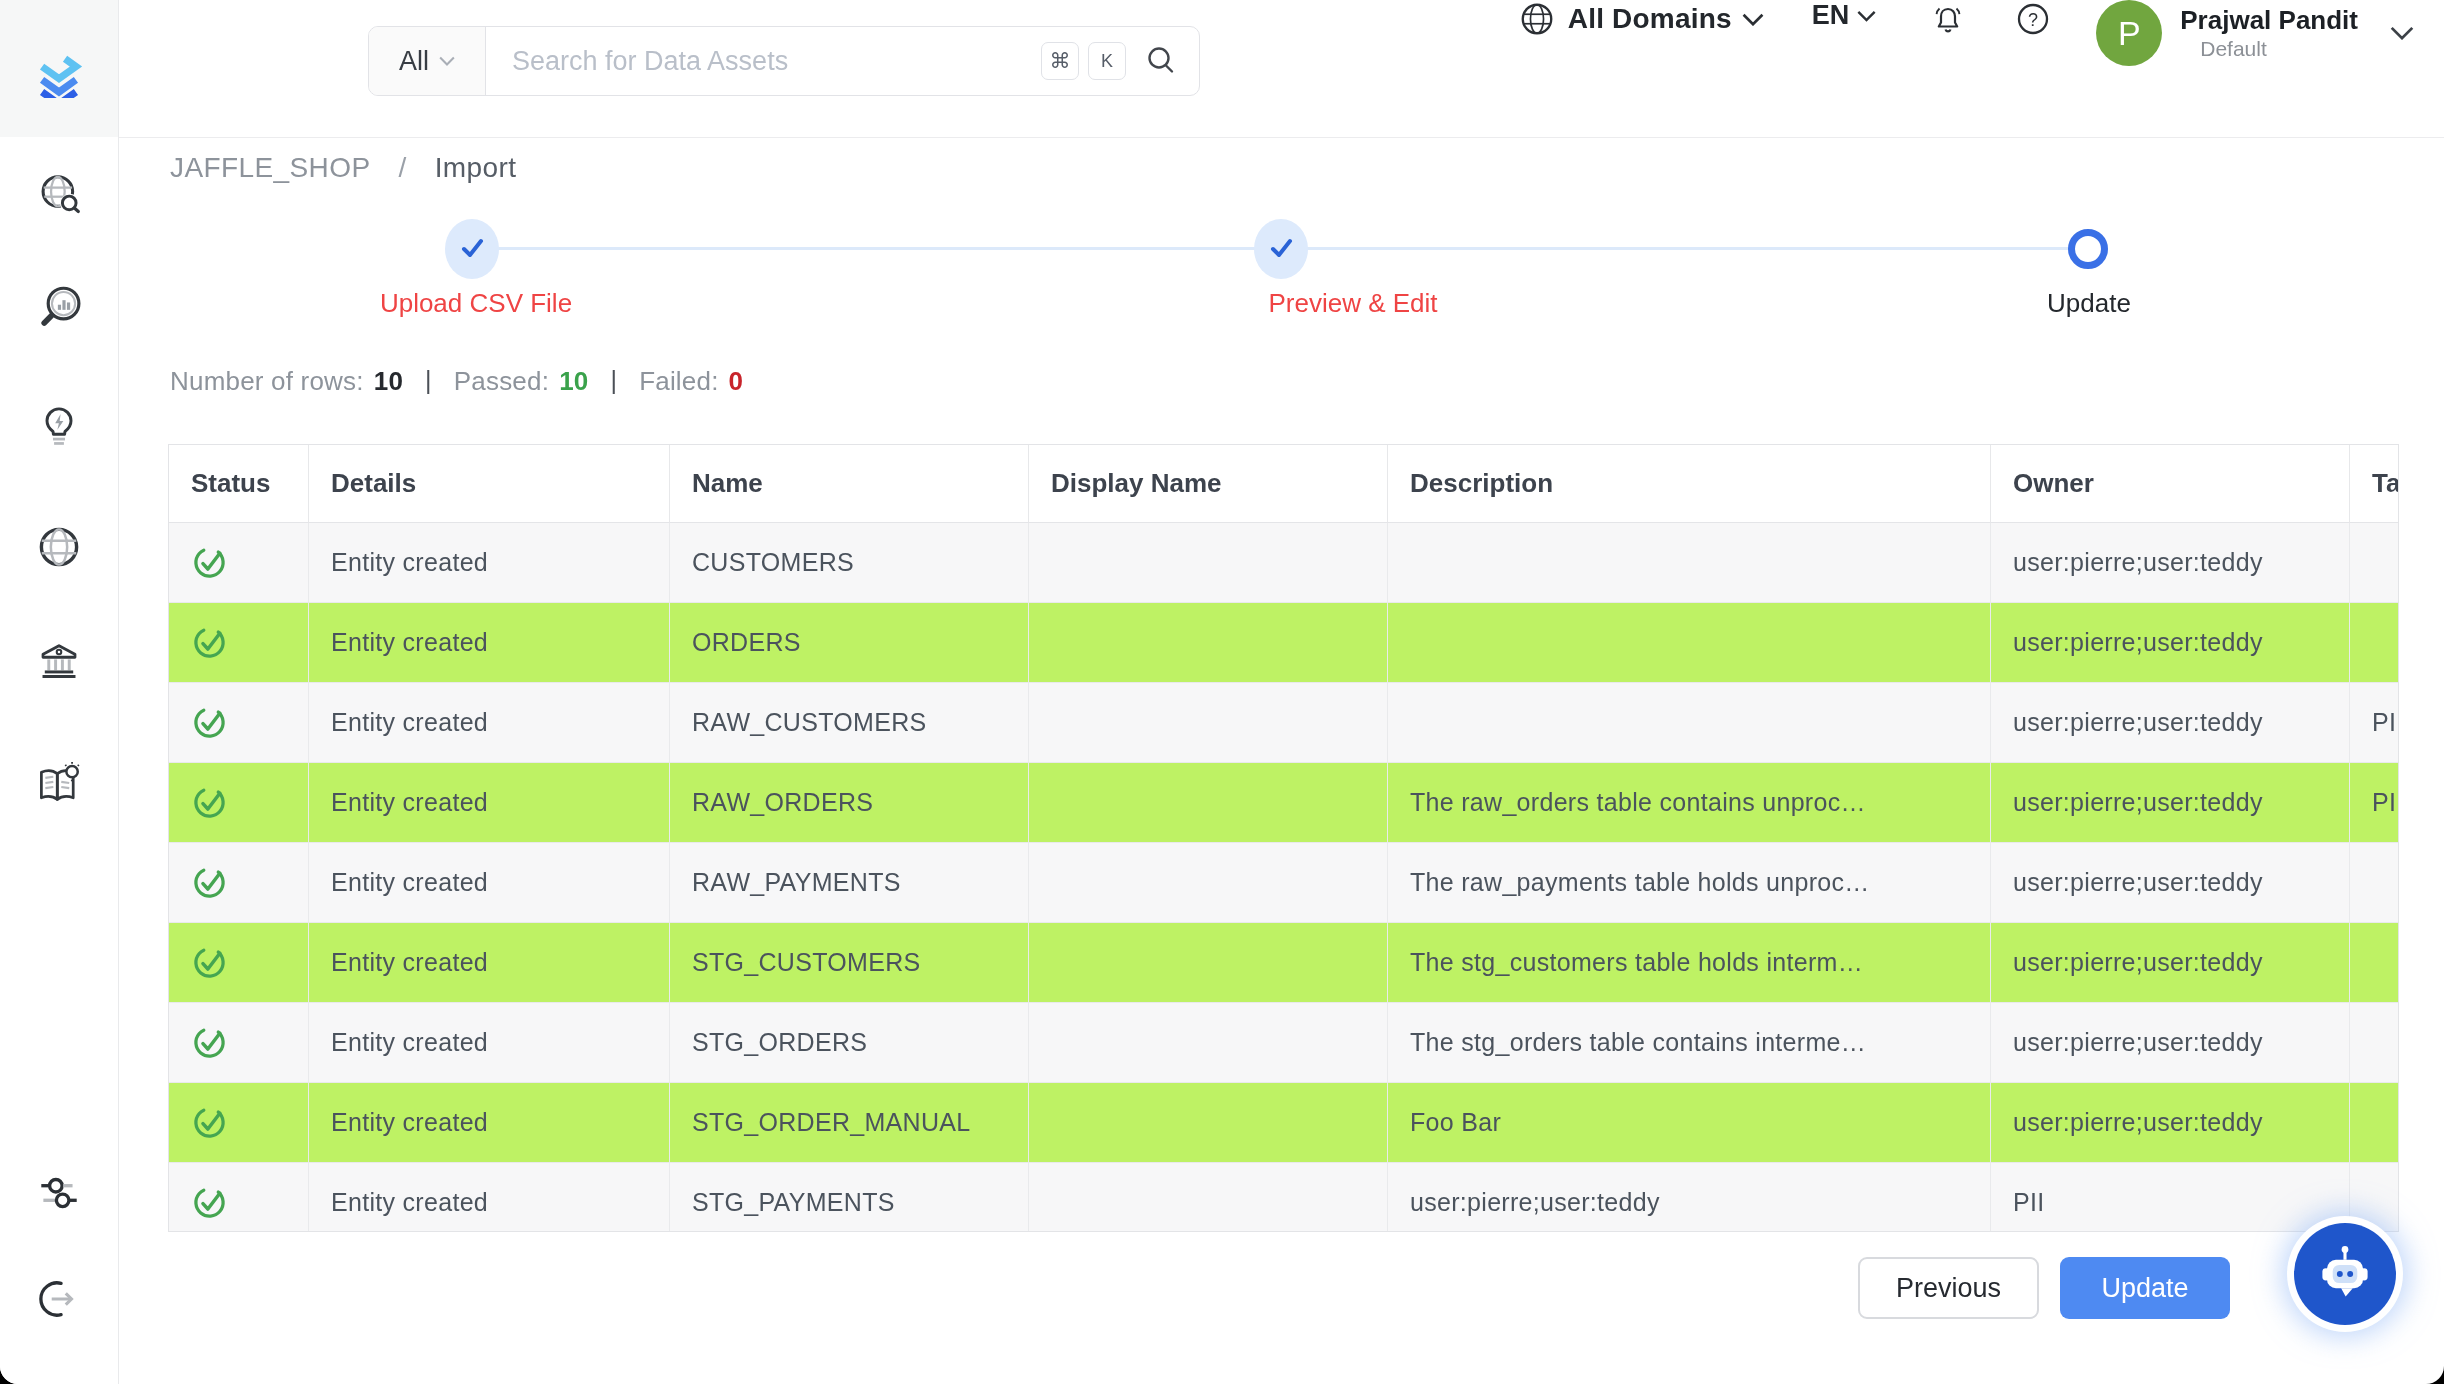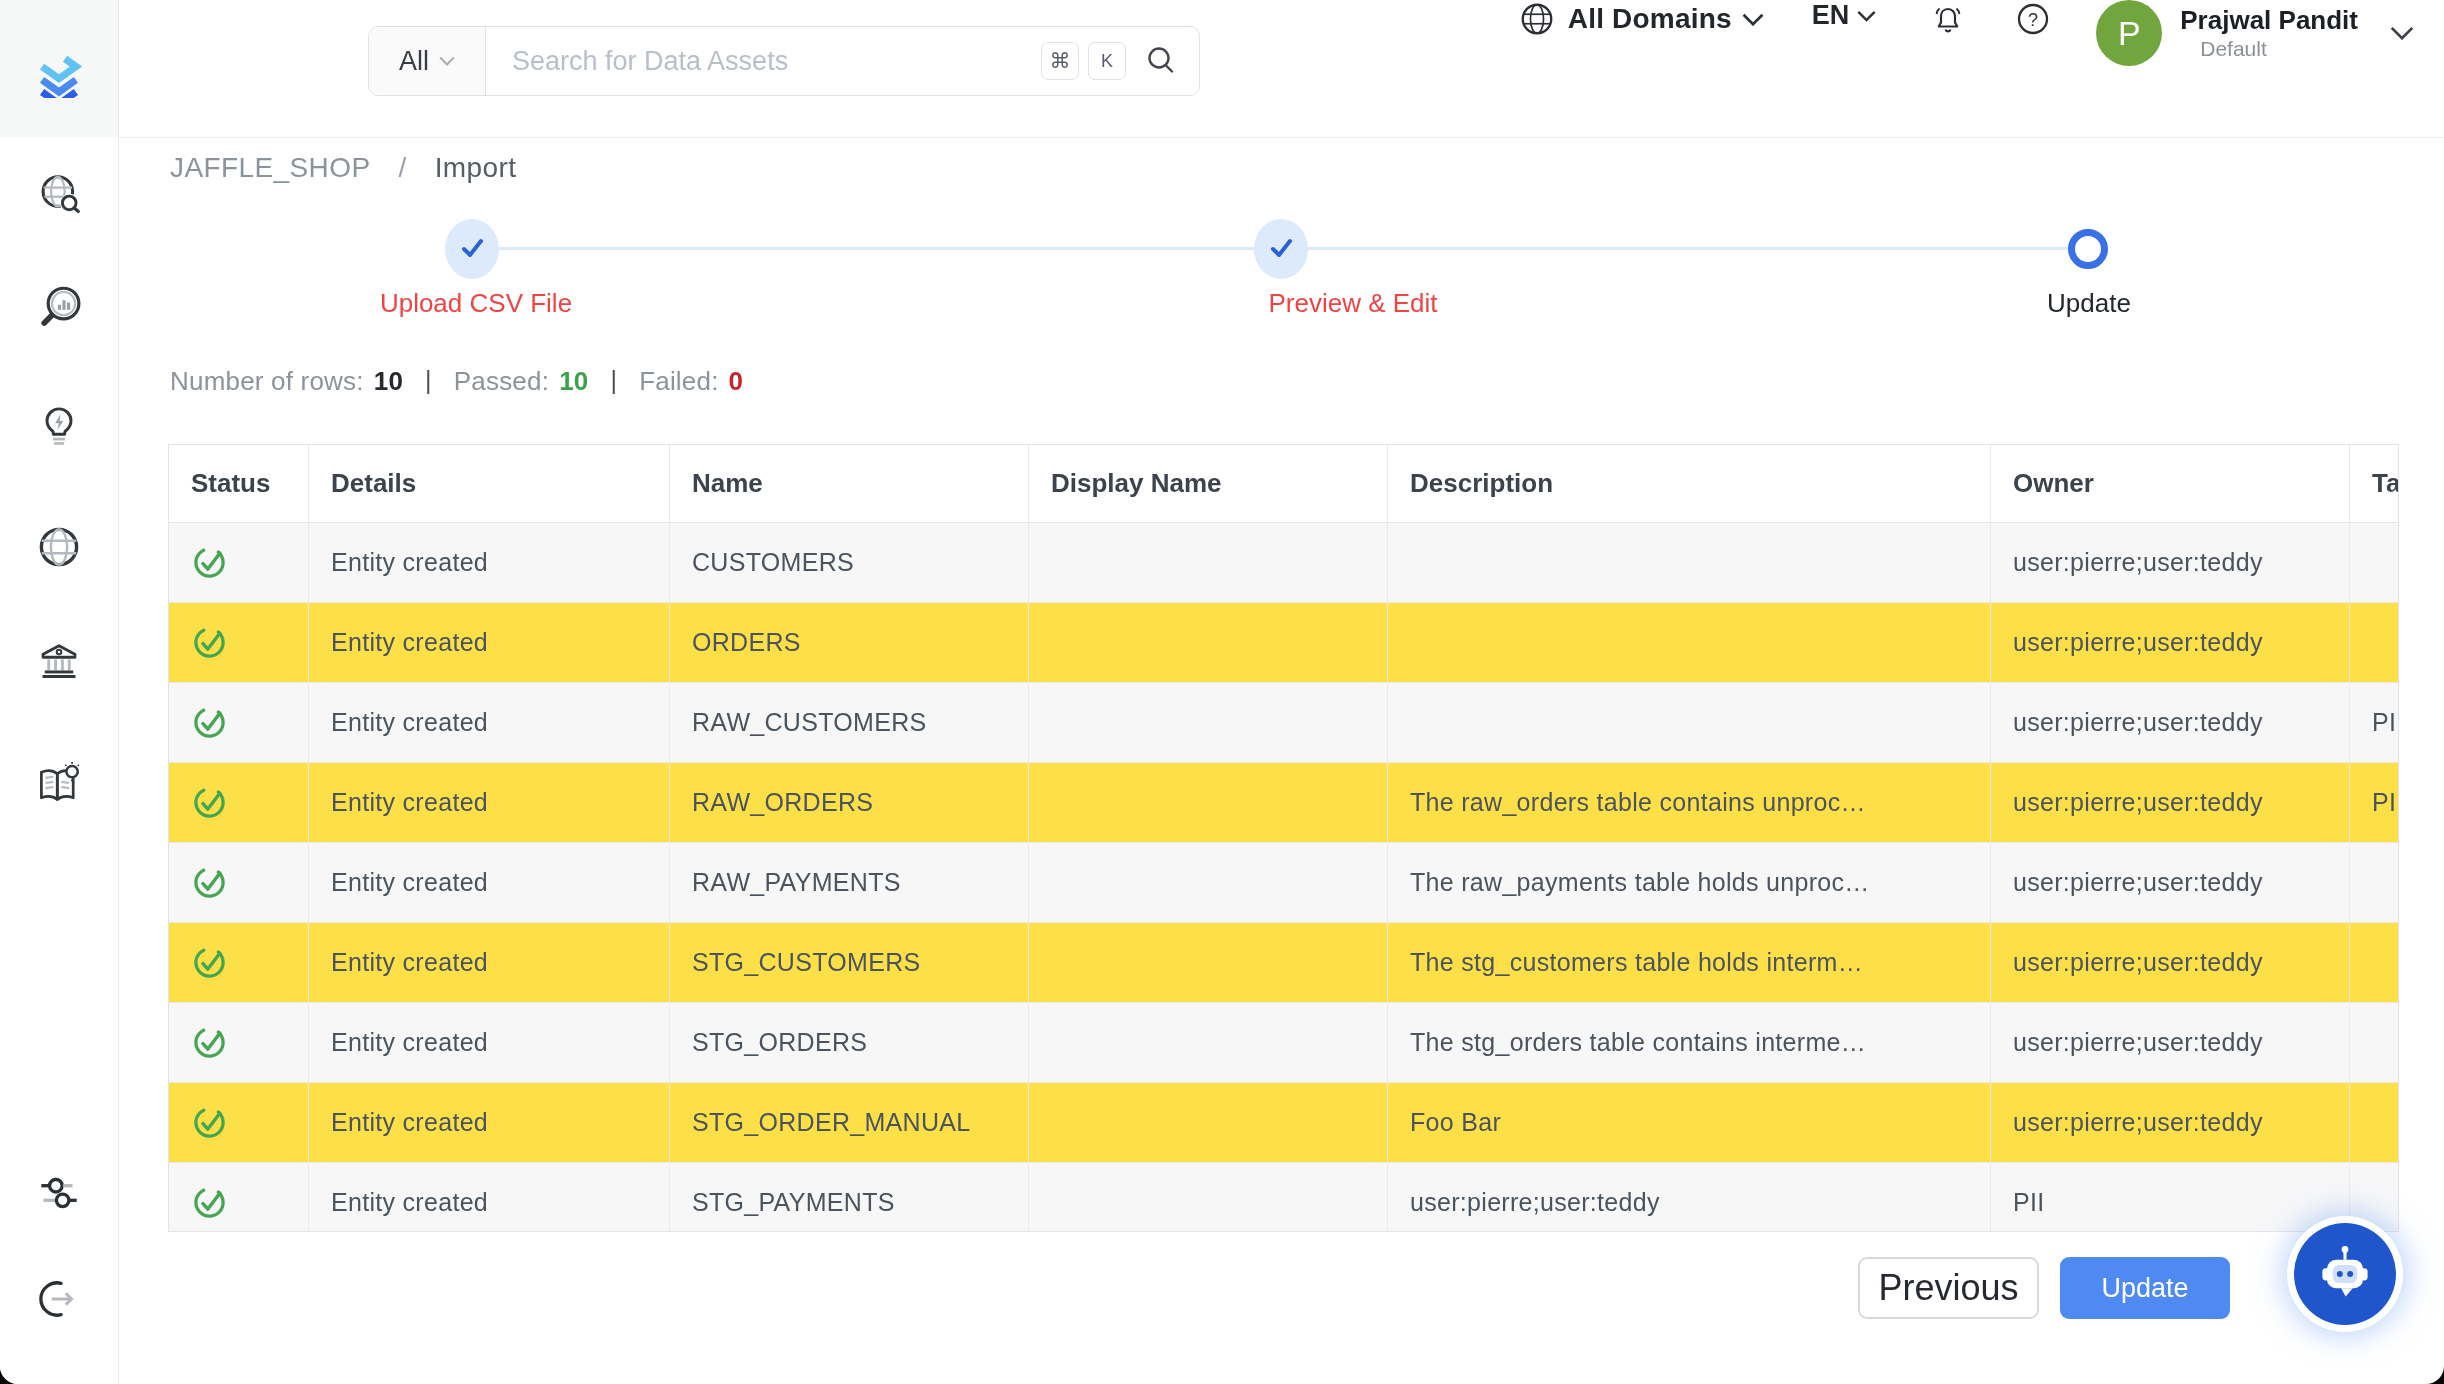--- a/index.html
+++ b/index.html
@@ -48,32 +48,32 @@
   .lbl-done{color:#ef4444;}
   .lbl-current{color:#24282d;}
   
   .summary{position:absolute;left:170px;top:366px;font-size:26px;color:#8d939b;display:flex;letter-spacing:.2px;}
   .summary b{color:#26292e;margin-left:10px;}
   .summary .v-pass{color:#3aa24b;}
   .summary .v-fail{color:#c8242b;}
   .sum-sep{color:#4b5057;margin:0 22px;font-size:25px;}
   
   .tbl{position:absolute;left:168px;top:444px;width:2231px;height:788px;border:1px solid #e3e4e7;
-       box-sizing:border-box;overflow:hidden;background:#fde047;z-index:2;}
+       box-sizing:border-box;overflow:hidden;background:#bef264;z-index:2;}
   .t-head,.t-row{display:grid;grid-template-columns:140px 361px 359px 359px 603px 359px 300px;}
   .t-head{height:78px;background:#fff;}
   .t-row{height:80px;}
   .t-row.odd{background:#f7f7f8;}
   .th{display:flex;align-items:center;padding-left:22px;font-size:26px;font-weight:700;color:#3d434d;
       border-right:1px solid #e7e8ea;border-bottom:1px solid #e4e5e8;white-space:nowrap;overflow:hidden;box-sizing:border-box;}
   .td{display:flex;align-items:center;padding-left:22px;font-size:25px;color:#4b535d;
       border-right:1px solid #e9eaec;border-bottom:1px solid #e9eaec;white-space:nowrap;overflow:hidden;box-sizing:border-box;letter-spacing:.3px;}
   
   .btn-prev{position:absolute;left:1858px;top:1257px;width:181px;height:62px;background:#fff;border:2px solid #d8dade;
-            border-radius:9px;font-size:36px;color:#262a30;font-family:"Liberation Sans",sans-serif;cursor:pointer;z-index:6;}
+            border-radius:9px;font-size:27px;color:#262a30;font-family:"Liberation Sans",sans-serif;cursor:pointer;z-index:6;}
   .btn-update{position:absolute;left:2060px;top:1257px;width:170px;height:62px;background:#4e8af2;border:none;
             border-radius:9px;font-size:27px;color:#fff;font-family:"Liberation Sans",sans-serif;cursor:pointer;z-index:6;}
   .bot{position:absolute;left:2294px;top:1223px;width:102px;height:102px;border-radius:50%;background:#1f56cb;
        display:flex;align-items:center;justify-content:center;cursor:pointer;z-index:7;
        box-shadow:0 0 0 7px rgba(255,255,255,.97),0 0 28px 12px rgba(140,180,245,.55);}
   svg{display:block;}
 </style>
 </head>
 <body>
 

